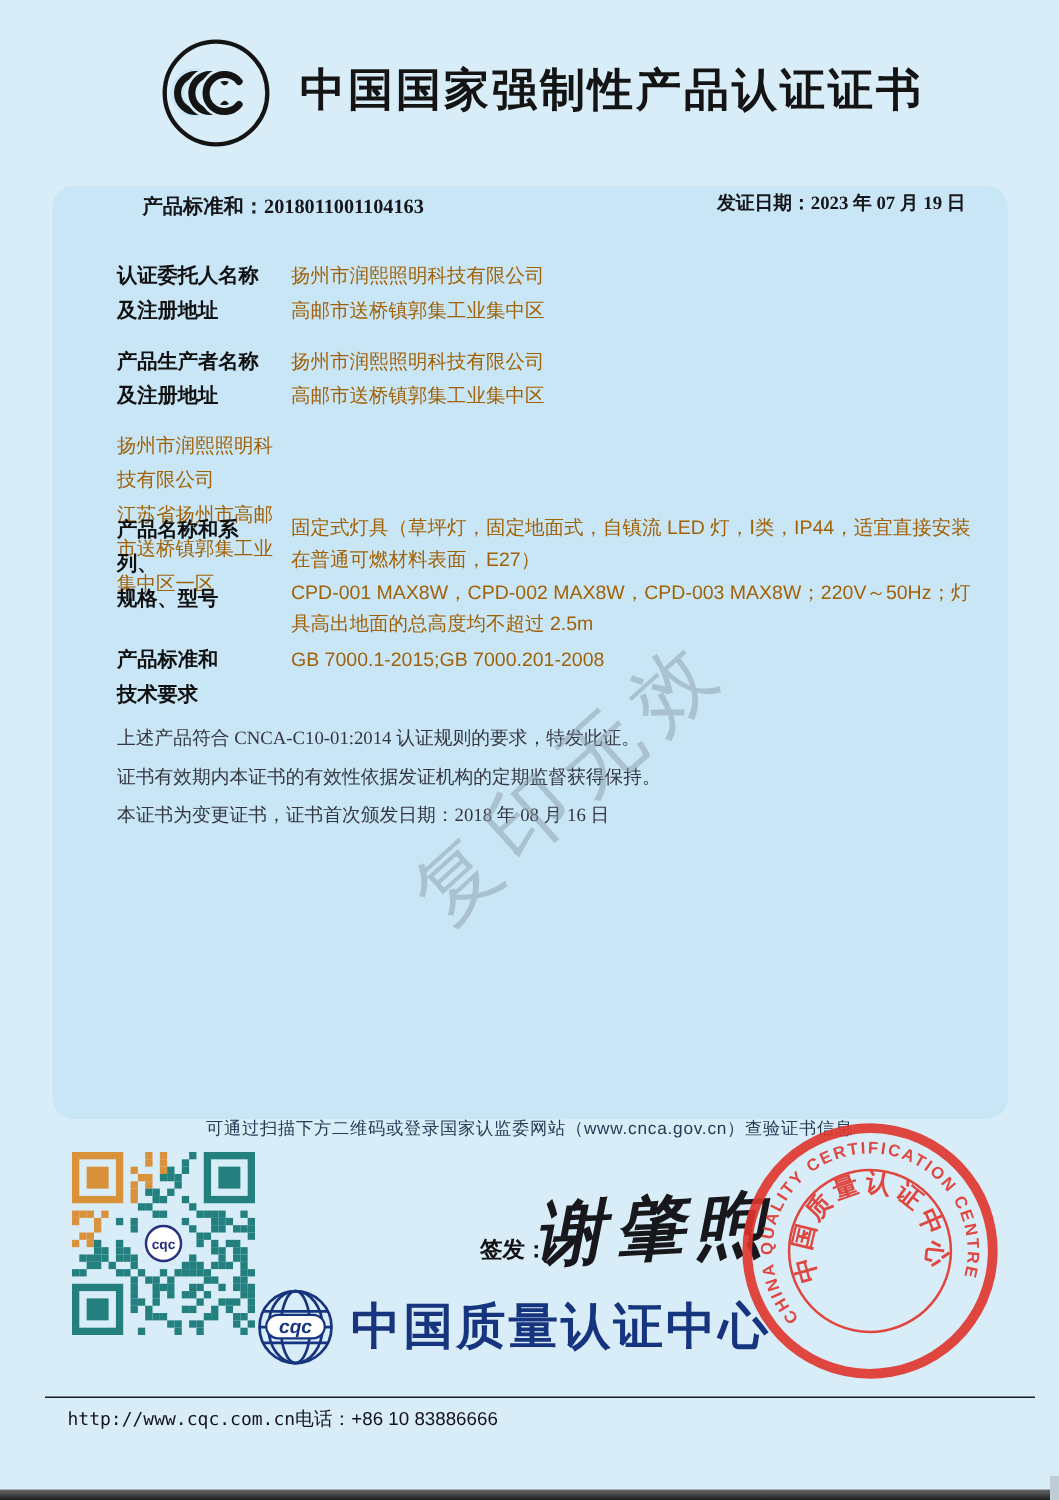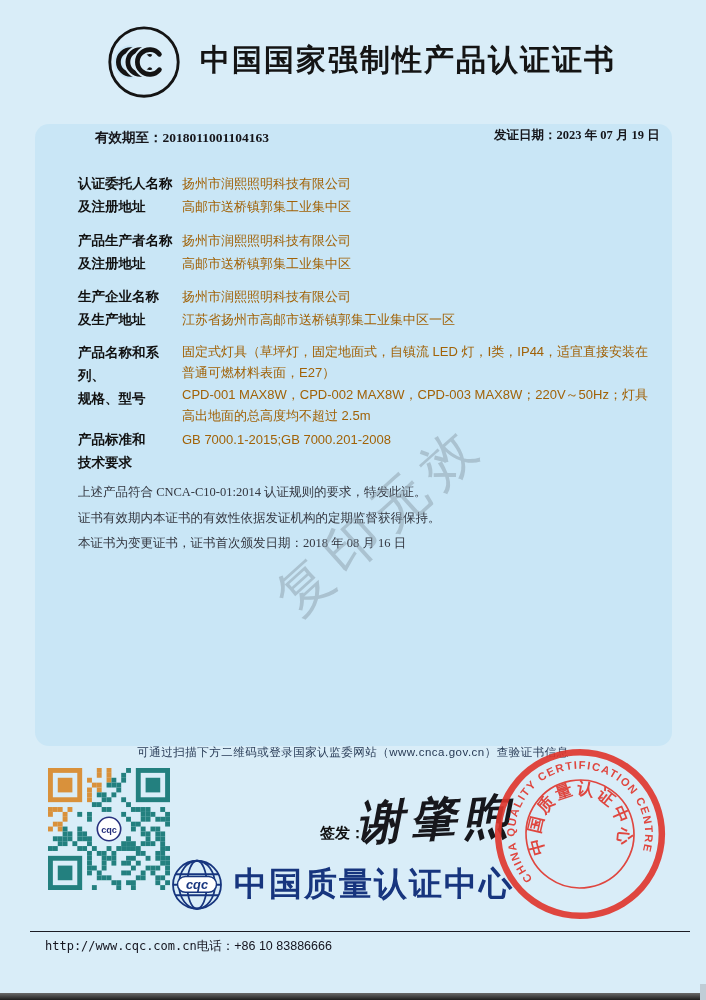--- a/index.html
+++ b/index.html
@@ -30,24 +30,23 @@
   .cert-no {
     left:95px; top:129px;
     font-family:"Liberation Serif","DejaVu Serif",serif;
     font-weight:700; font-size:13.5px; color:#15151a;
   }
   .dates {
     left:478px; top:126px; line-height:19px;
     font-family:"Liberation Serif","DejaVu Serif",serif;
     font-weight:700; font-size:12.5px; color:#15151a;
     white-space:nowrap;
-    margin-left:16px;
-  }
-
-  .field { display:grid; grid-template-columns:104px 1fr; column-gap:0; width:578px; }
+  }
+
+  .field { display:grid; grid-template-columns:104px 1fr; column-gap:12px; width:578px; }
   .field .lbl { font-weight:700; font-size:13.5px; line-height:23px; color:#111; }
   .field .val { font-size:13px; line-height:23px; color:#a16207; }
   .f1 { left:78px; top:172px; }
   .f2 { left:78px; top:229px; }
   .f3 { left:78px; top:285px; }
   .f4 { left:78px; top:341px; }
   .f4 .val { line-height:21px; }
   .f4 .val .v2 { margin-top:1px; }
   .f5 { left:78px; top:428px; }
 
@@ -128,21 +127,21 @@
     <path d="M 46.2 31.9 A 13 13 0 1 0 46.2 48.1" stroke="#141414" stroke-width="5"></path>
     <path d="M 56.2 31.9 A 13 13 0 1 0 56.2 48.1" stroke="#d9edf8" stroke-width="9"></path>
     <path d="M 56.2 31.9 A 13 13 0 1 0 56.2 48.1" stroke="#141414" stroke-width="5"></path>
   </g>
 </svg>
 <div class="abs cert-title">中国国家强制性产品认证证书</div>
 
 <div class="abs panel"></div>
 
 <div class="abs cert-no">
-  <span>有效期至：</span><span>2018011001104163</span>
+  <span>产品标准和：</span><span>2018011001104163</span>
 </div>
 
 <div class="abs dates">
   <div><span>发证日期：</span><span>2023 年 07 月 19 日</span></div>
 </div>
 
 <div class="abs field f1">
   <div class="lbl">
       <div>认证委托人名称</div>
       <div>及注册地址</div>
@@ -156,24 +155,20 @@
   <div class="lbl">
       <div>产品生产者名称</div>
       <div>及注册地址</div>
     </div>
   <div class="val">
       <div>扬州市润熙照明科技有限公司</div>
       <div>高邮市送桥镇郭集工业集中区</div>
     </div>
 </div>
 <div class="abs field f3">
-  <div class="lbl">
-      <div>生产企业名称</div>
-      <div>及生产地址</div>
-    </div>
   <div class="val">
       <div>扬州市润熙照明科技有限公司</div>
       <div>江苏省扬州市高邮市送桥镇郭集工业集中区一区</div>
     </div>
 </div>
 <div class="abs field f4">
   <div class="lbl">
       <div>产品名称和系列、</div>
       <div>规格、型号</div>
     </div>

